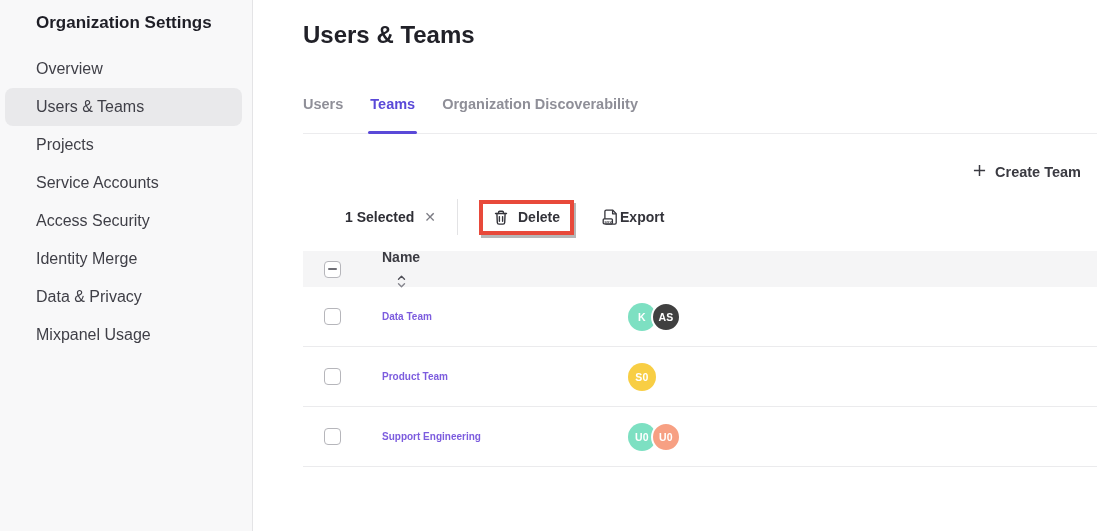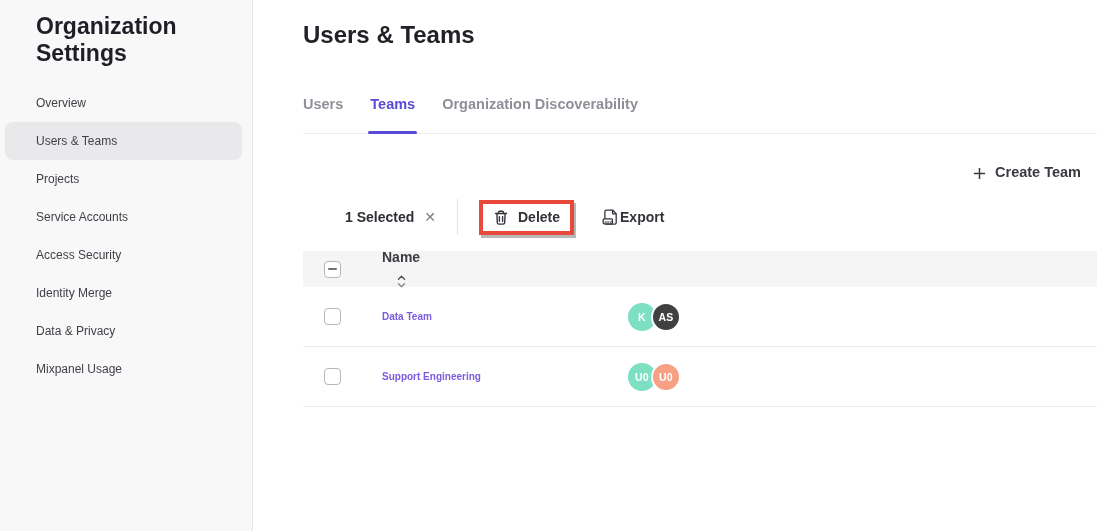--- a/index.html
+++ b/index.html
@@ -7,43 +7,43 @@
   body {
     font-family:"Liberation Sans", sans-serif;
     background:#ffffff; color:#2c2c33;
     position:relative; overflow:hidden;
   }
   
   .sidebar {
     position:absolute; left:0; top:0; width:253px; height:531px;
     background:var(--sidebar_bg,#f8f8f9); border-right:1px solid #e4e4e6;
   }
-  .sidebar-title { font-size:23px; font-weight:700; color:#1e1e26; padding:13px 0 0 36px; }
+  .sidebar-title { font-size:17px; font-weight:700; color:#1e1e26; padding:13px 0 0 36px; }
   .sidebar-nav { margin-top:17px; }
   .nav-item {
     height:38px; line-height:38px; margin:0 10px 0 5px; padding-left:31px;
-    font-size:12px; color:#3f3f47; border-radius:8px; cursor:pointer;
+    font-size:16px; color:#3f3f47; border-radius:8px; cursor:pointer;
     white-space:nowrap;
   }
   .nav-item.selected { background:var(--selected_item_bg,#e9e9eb); }
   
   .main { position:absolute; left:253px; top:0; width:855px; height:531px; padding:0 11px 0 50px; }
   .page-title { margin-top:20px; font-size:24px; line-height:30px; font-weight:700; color:#212128; }
   .tabs { display:flex; gap:27px; margin-top:46px; border-bottom:1px solid #ececee; }
   .tab {
     font-size:14.5px; font-weight:700; color:#8f8f98;
     padding-bottom:21px; position:relative; cursor:pointer; white-space:nowrap;
   }
   .tab.active { color:var(--accent_purple,#5a49d8); }
   .tab.active::after {
     content:""; position:absolute; left:-2px; right:-2px; bottom:-1px; height:3px;
     background:var(--accent_purple,#5a49d8); border-radius:2px;
   }
   .actions-row { display:flex; justify-content:flex-end; align-items:center; margin-top:20px; height:36px; padding-right:16px; }
-  .create-team { display:flex; align-items:flex-end; gap:9px; font-size:14.5px; font-weight:700; color:#3a3a41; cursor:pointer; }
+  .create-team { display:flex; align-items:flex-start; gap:9px; font-size:14.5px; font-weight:700; color:#3a3a41; cursor:pointer; }
   
   .toolbar { display:flex; align-items:center; margin-top:7px; height:40px; padding-right:16px; }
   .selection { display:flex; align-items:center; gap:10px; margin-left:42px; }
   .selection-count { font-size:14px; font-weight:700; color:#2e2e35; white-space:nowrap;text-align:center; }
   .clear-x { font-size:14px; color:#7c7c84; cursor:pointer; }
   .v-divider { width:1px; height:36px; background:#e3e3e5; margin:0 21px 0 21px; }
   .anno-box {
     display:inline-flex; border:4px solid var(--annotation_red,#e8493a);
     box-shadow:2px 3px 0 rgba(95,95,95,0.45); background:#6d28d9;
   }
@@ -175,20 +175,31 @@
       <div class="col-name">
           <span class="team-link">Data Team</span>
         </div>
       <div class="avatars">
         <span class="avatar" style="background-color: rgb(125, 224, 194);">K</span>
         <span class="avatar" style="background-color: #404040;">AS</span>
       </div>
     </div>
 
 
+    <div class="trow">
+      <div class="col-check">
+          <span class="checkbox"></span>
+        </div>
+      <div class="col-name">
+          <span class="team-link">Product Team</span>
+        </div>
+      <div class="avatars">
+        <span class="avatar" style="background-color: rgb(248, 206, 68);">S0</span>
+      </div>
+    </div>
 
     <div class="trow">
       <div class="col-check">
           <span class="checkbox"></span>
         </div>
       <div class="col-name">
           <span class="team-link">Support Engineering</span>
         </div>
       <div class="avatars">
         <span class="avatar" style="background-color: rgb(125, 224, 194);">U0</span>

